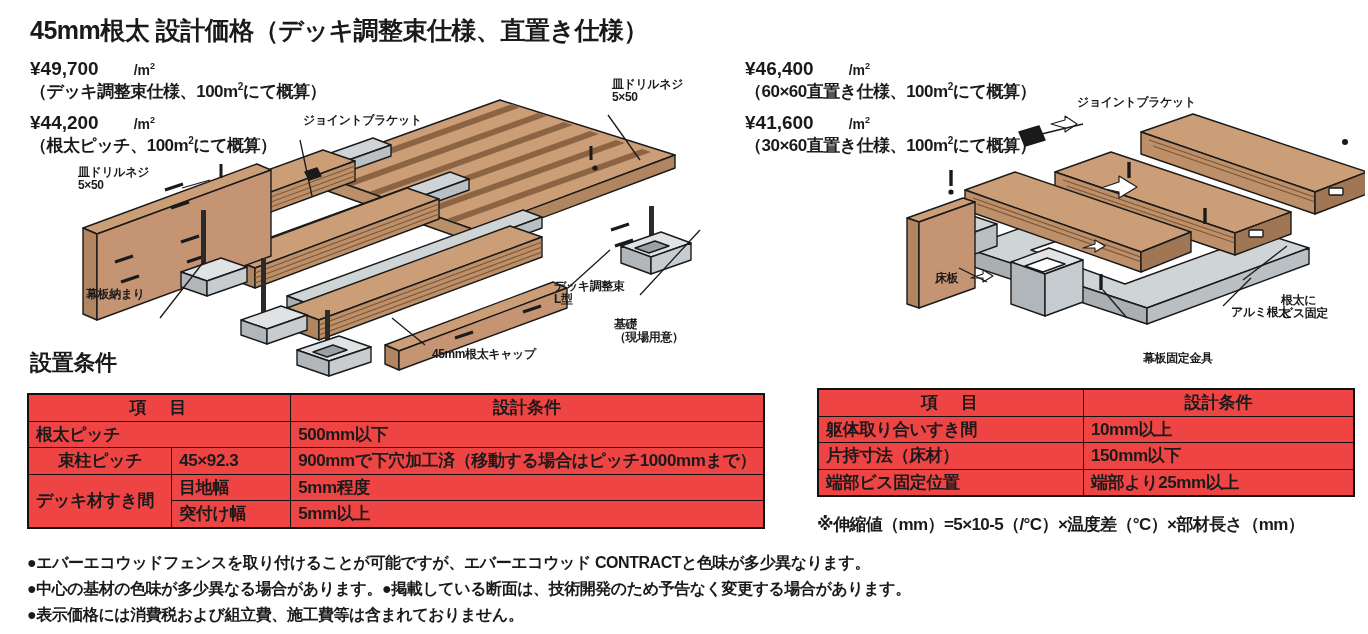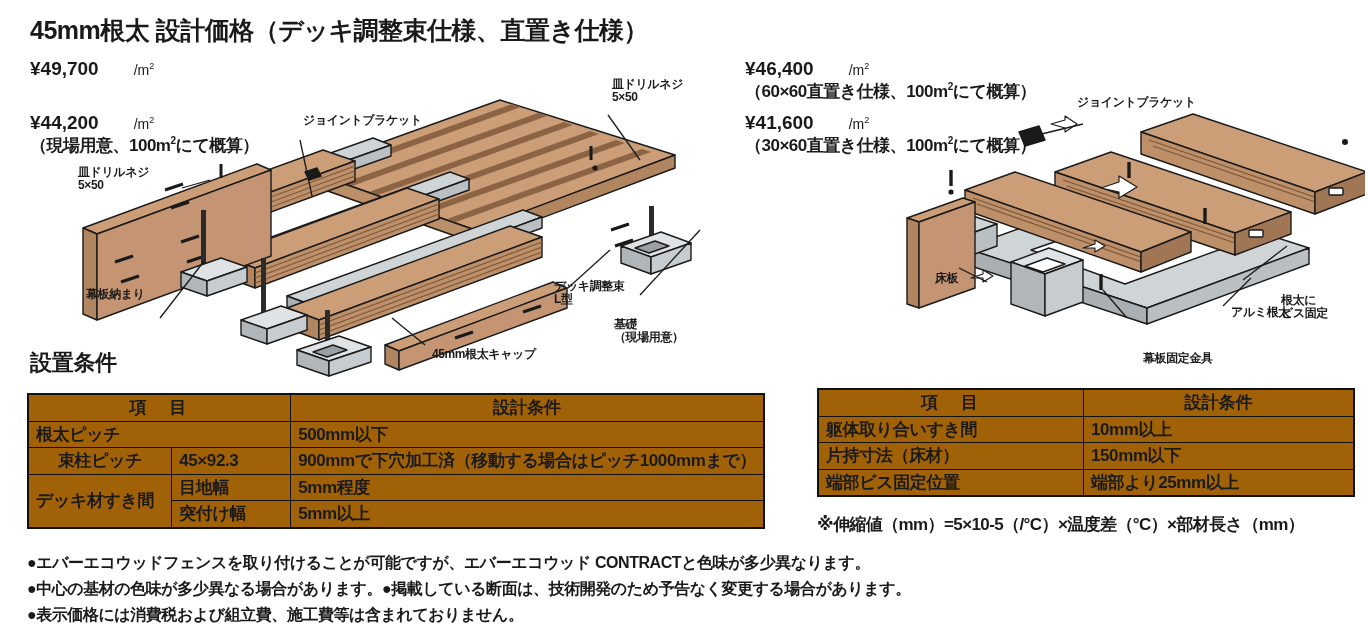--- a/index.html
+++ b/index.html
@@ -19,33 +19,33 @@
   .h-main{
     font-size:25px;font-weight:700;letter-spacing:-0.5px;
     white-space:nowrap;line-height:1;
   }
   .h-sub{
     font-size:22px;font-weight:700;letter-spacing:-0.3px;line-height:1;
   }
 
   
   .price{font-size:19px;font-weight:700;line-height:1.12;white-space:nowrap;}
-  .price .unit{font-size:14px;font-weight:400;padding-left:35px;}
+  .price .unit{font-size:14px;font-weight:700;padding-left:35px;}
   .price .unit sup{font-size:9px;vertical-align:super;}
   .price-note{font-size:17px;font-weight:700;line-height:1.15;white-space:nowrap;letter-spacing:-0.5px;}
   .price-note sup{font-size:10px;vertical-align:super;}
 
   
   .lbl{position:absolute;font-size:12px;font-weight:700;line-height:1.12;white-space:pre;letter-spacing:-0.4px;}
 
   
   table.cond{
     border-collapse:collapse;
     font-size:17px;font-weight:700;
-    background:#a16207;
+    background:#ef4444;
   }
   table.cond td,table.cond th{
     border:1.6px solid #111;
     padding:3px 7px;
     line-height:1.15;
     font-weight:700;
     text-align:left;
     white-space:nowrap;
     letter-spacing:-0.4px;
   }
@@ -79,26 +79,29 @@
 
 <div class="page">
 
   <div class="col-left">
 
     <div class="h-main" style="position:absolute;left:30px;top:18px;">45mm根太 設計価格（デッキ調整束仕様、直置き仕様）</div>
 
     <div class="price" style="position:absolute;left:30px;top:58px;">
       <span>¥49,700</span><span class="unit">/m<sup>2</sup></span>
     </div>
+    <div class="price-note" style="position:absolute;left:30px;top:81px;">
+      <span>（デッキ調整束仕様、100m</span><sup>2</sup><span>にて概算）</span>
+    </div>
 
     <div class="price" style="position:absolute;left:30px;top:112px;">
       <span>¥44,200</span><span class="unit">/m<sup>2</sup></span>
     </div>
     <div class="price-note" style="position:absolute;left:30px;top:135px;">
-      <span>（現場用意、100m</span><sup>2</sup><span>にて概算）</span>
+      <span>（根太ピッチ、100m</span><sup>2</sup><span>にて概算）</span>
     </div>
 
     <div class="illu" style="left:55px;top:60px;">
       <svg width="740" height="320" viewBox="0 0 740 320">
         <defs>
           <linearGradient id="wg" x1="0" y1="0" x2="0" y2="1">
             <stop offset="0" stop-color="#d0a47e"></stop>
               <stop offset="1" stop-color="#c4976f"></stop>
           </linearGradient>
         </defs>

